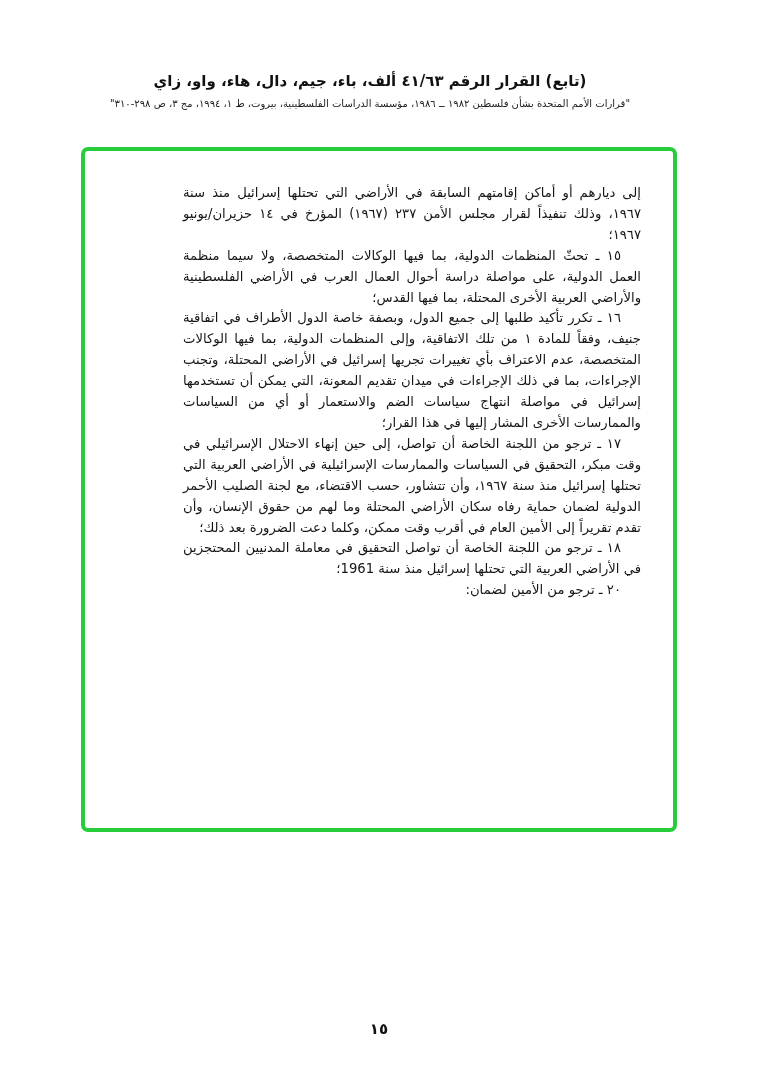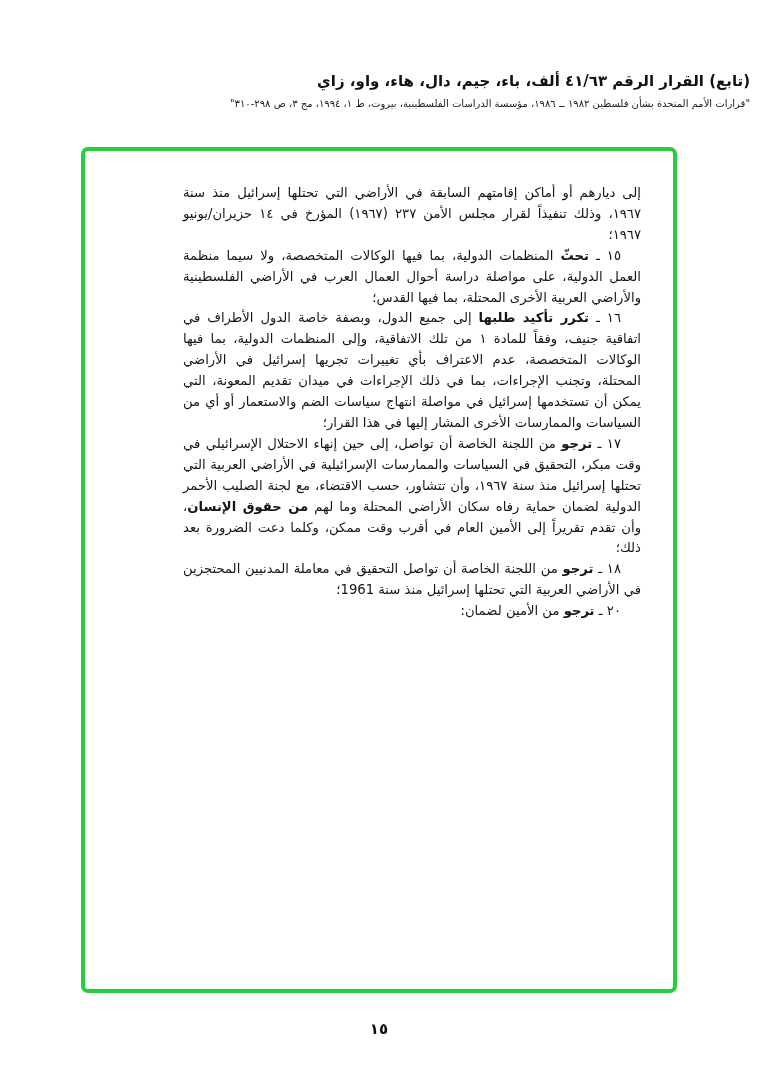--- a/index.html
+++ b/index.html
@@ -13,40 +13,41 @@
     height: 1078px;
     background: #ffffff;
     font-family: "DejaVu Sans", sans-serif;
     color: #151515;
     overflow: hidden;
   }
   .header {
     position: absolute;
     top: 72px;
     left: 0;
-    right: 8px;
+    right: 18px;
+    text-align: center;
     direction: rtl;
   }
   .title {
     font-size: 15px;
     font-weight: 700;
     color: #111111;
     letter-spacing: 0.2px;
   }
   .source {
     font-size: 10px;
     margin-top: 8px;
     color: #1c1c1c;
   }
   .green-box {
     position: absolute;
     top: 147px;
     left: 81px;
     width: 596px;
-    height: 846px;
+    height: 685px;
     box-sizing: border-box;
     border: 4px solid #27cd3a;
     border-radius: 7px;
     background: #ffffff;
   }
   .body-text {
     position: absolute;
     top: 32px;
     right: 32px;
     width: 458px;
@@ -60,21 +61,21 @@
     margin: 0;
     text-indent: 20px;
   }
   .para.continuation {
     text-indent: 0;
   }
   .pnum {
     font-weight: 400;
   }
   .para strong {
-    font-weight: 700;
+    font-weight: 400;
   }
   .pageno {
     position: absolute;
     top: 1020px;
     left: 0;
     right: 0;
     text-align: center;
     font-size: 15px;
     font-weight: 700;
     color: #111111;

